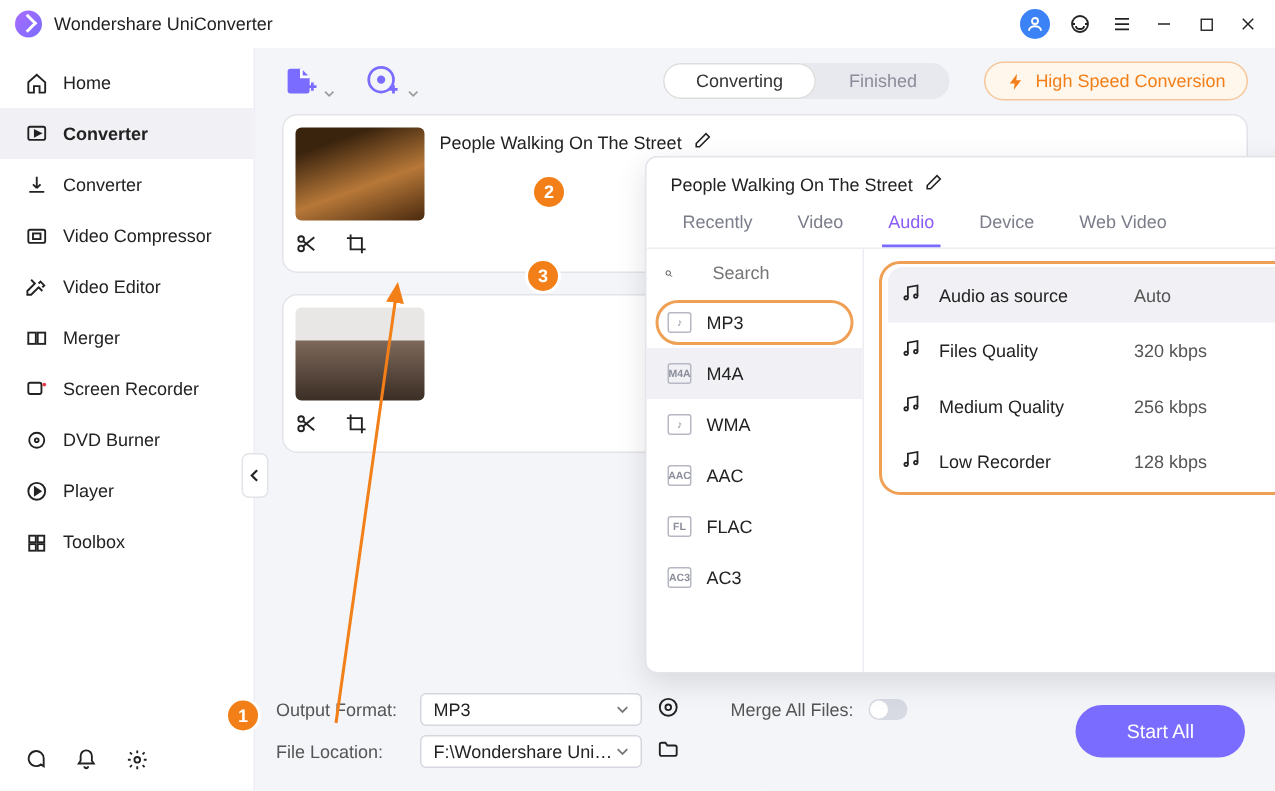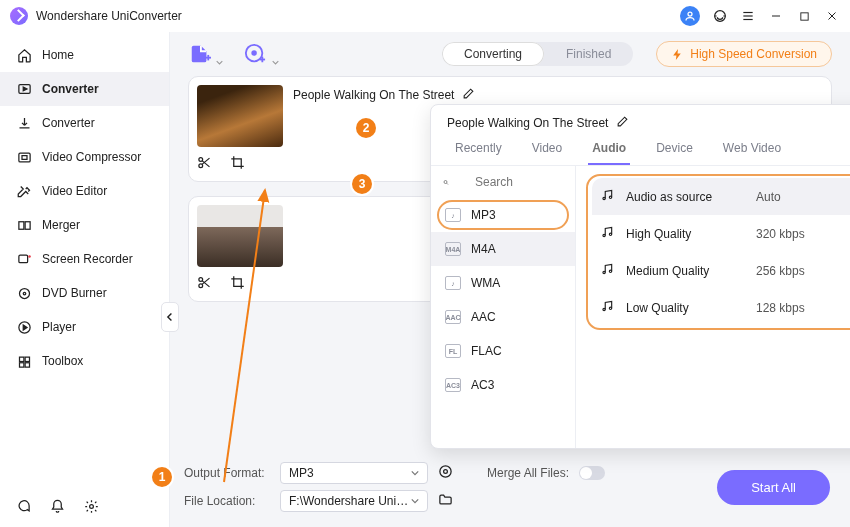--- a/index.html
+++ b/index.html
@@ -62,21 +62,21 @@
   .tool{cursor:pointer}
   .convert-btn{position:absolute;right:16px;top:62px;padding:5px 22px;border:1px solid #cfd2dd;border-radius:14px;color:#555;background:#f6f7fa;cursor:pointer}
   .edge-toggle{position:absolute;left:-9px;top:226px;width:18px;height:30px;background:#fff;border:1px solid var(--border);border-radius:5px;display:flex;align-items:center;justify-content:center;color:#8a8d99;cursor:pointer}
 
   
   .popup{position:absolute;left:260px;top:72px;width:500px;height:345px;background:#fff;border:1px solid #e3e4ea;border-radius:8px;box-shadow:0 6px 20px rgba(0,0,0,0.12);display:flex;flex-direction:column;overflow:hidden}
   .popup-header{padding:10px 16px 0}
   .pp-title{display:flex;align-items:center;gap:8px;font-size:13px}
   .pp-tabs{display:flex;gap:22px;padding:10px 4px 0}
   .pp-tab{padding:0 4px 8px;color:#7b7e8a;cursor:pointer;font-size:12px}
-  .pp-tab.active{color:#737373;font-weight:700;border-bottom:2px solid #7a6cff}
+  .pp-tab.active{color:#8b5cf6;font-weight:400;border-bottom:2px solid #7a6cff}
   .pp-body{flex:1;display:flex;border-top:1px solid #eceef3}
   .pp-left{width:145px;border-right:1px solid #eceef3;display:flex;flex-direction:column}
   .search{display:flex;align-items:center;gap:24px;padding:8px 12px;color:#b3b6c0}
   .search input{border:none;outline:none;font-size:12px;color:#555;width:90px;background:transparent}
   .fmt{display:flex;align-items:center;gap:10px;padding:10px 14px;color:#333;cursor:pointer}
   .fmt .fico{width:16px;height:14px;border:1px solid #b6b9c4;border-radius:2px;font-size:7px;display:flex;align-items:center;justify-content:center;color:#8a8d99;font-weight:700}
   .fmt.sel{position:relative}
   .fmt.sel:before{content:"";position:absolute;left:6px;right:6px;top:2px;bottom:2px;border:2px solid #f0a055;border-radius:16px;pointer-events:none}
   .pp-right{flex:1;position:relative;padding:6px 4px}
   .quality-wrap{border:2px solid #f0a055;border-radius:14px;margin:2px 6px;padding:2px 4px}
@@ -434,41 +434,41 @@
               <span class="qname">Audio as source</span>
               <span class="qval">Auto</span>
 
             </div>
             <div class="qrow">
               <span class="qico"><svg width="14" height="14" viewBox="0 0 24 24" fill="none" stroke="currentColor" stroke-width="2">
                     <path d="M9 18V6l11-2v12"></path>
                     <circle cx="7" cy="18" r="2"></circle>
                     <circle cx="18" cy="16" r="2"></circle>
                   </svg></span>
-              <span class="qname">High Quality</span>
+              <span class="qname">Files Quality</span>
               <span class="qval">320 kbps</span>
 
             </div>
             <div class="qrow">
               <span class="qico"><svg width="14" height="14" viewBox="0 0 24 24" fill="none" stroke="currentColor" stroke-width="2">
                     <path d="M9 18V6l11-2v12"></path>
                     <circle cx="7" cy="18" r="2"></circle>
                     <circle cx="18" cy="16" r="2"></circle>
                   </svg></span>
               <span class="qname">Medium Quality</span>
               <span class="qval">256 kbps</span>
 
             </div>
             <div class="qrow">
               <span class="qico"><svg width="14" height="14" viewBox="0 0 24 24" fill="none" stroke="currentColor" stroke-width="2">
                     <path d="M9 18V6l11-2v12"></path>
                     <circle cx="7" cy="18" r="2"></circle>
                     <circle cx="18" cy="16" r="2"></circle>
                   </svg></span>
-              <span class="qname">Low Quality</span>
+              <span class="qname">Low Recorder</span>
               <span class="qval">128 kbps</span>
 
             </div>
           </div>
         </div>
       </div>
     </div>
 
     <div class="step-badge" style="left:-18px;bottom:40px">1</div>
     <div class="step-badge" style="left:186px;top:86px">2</div>

